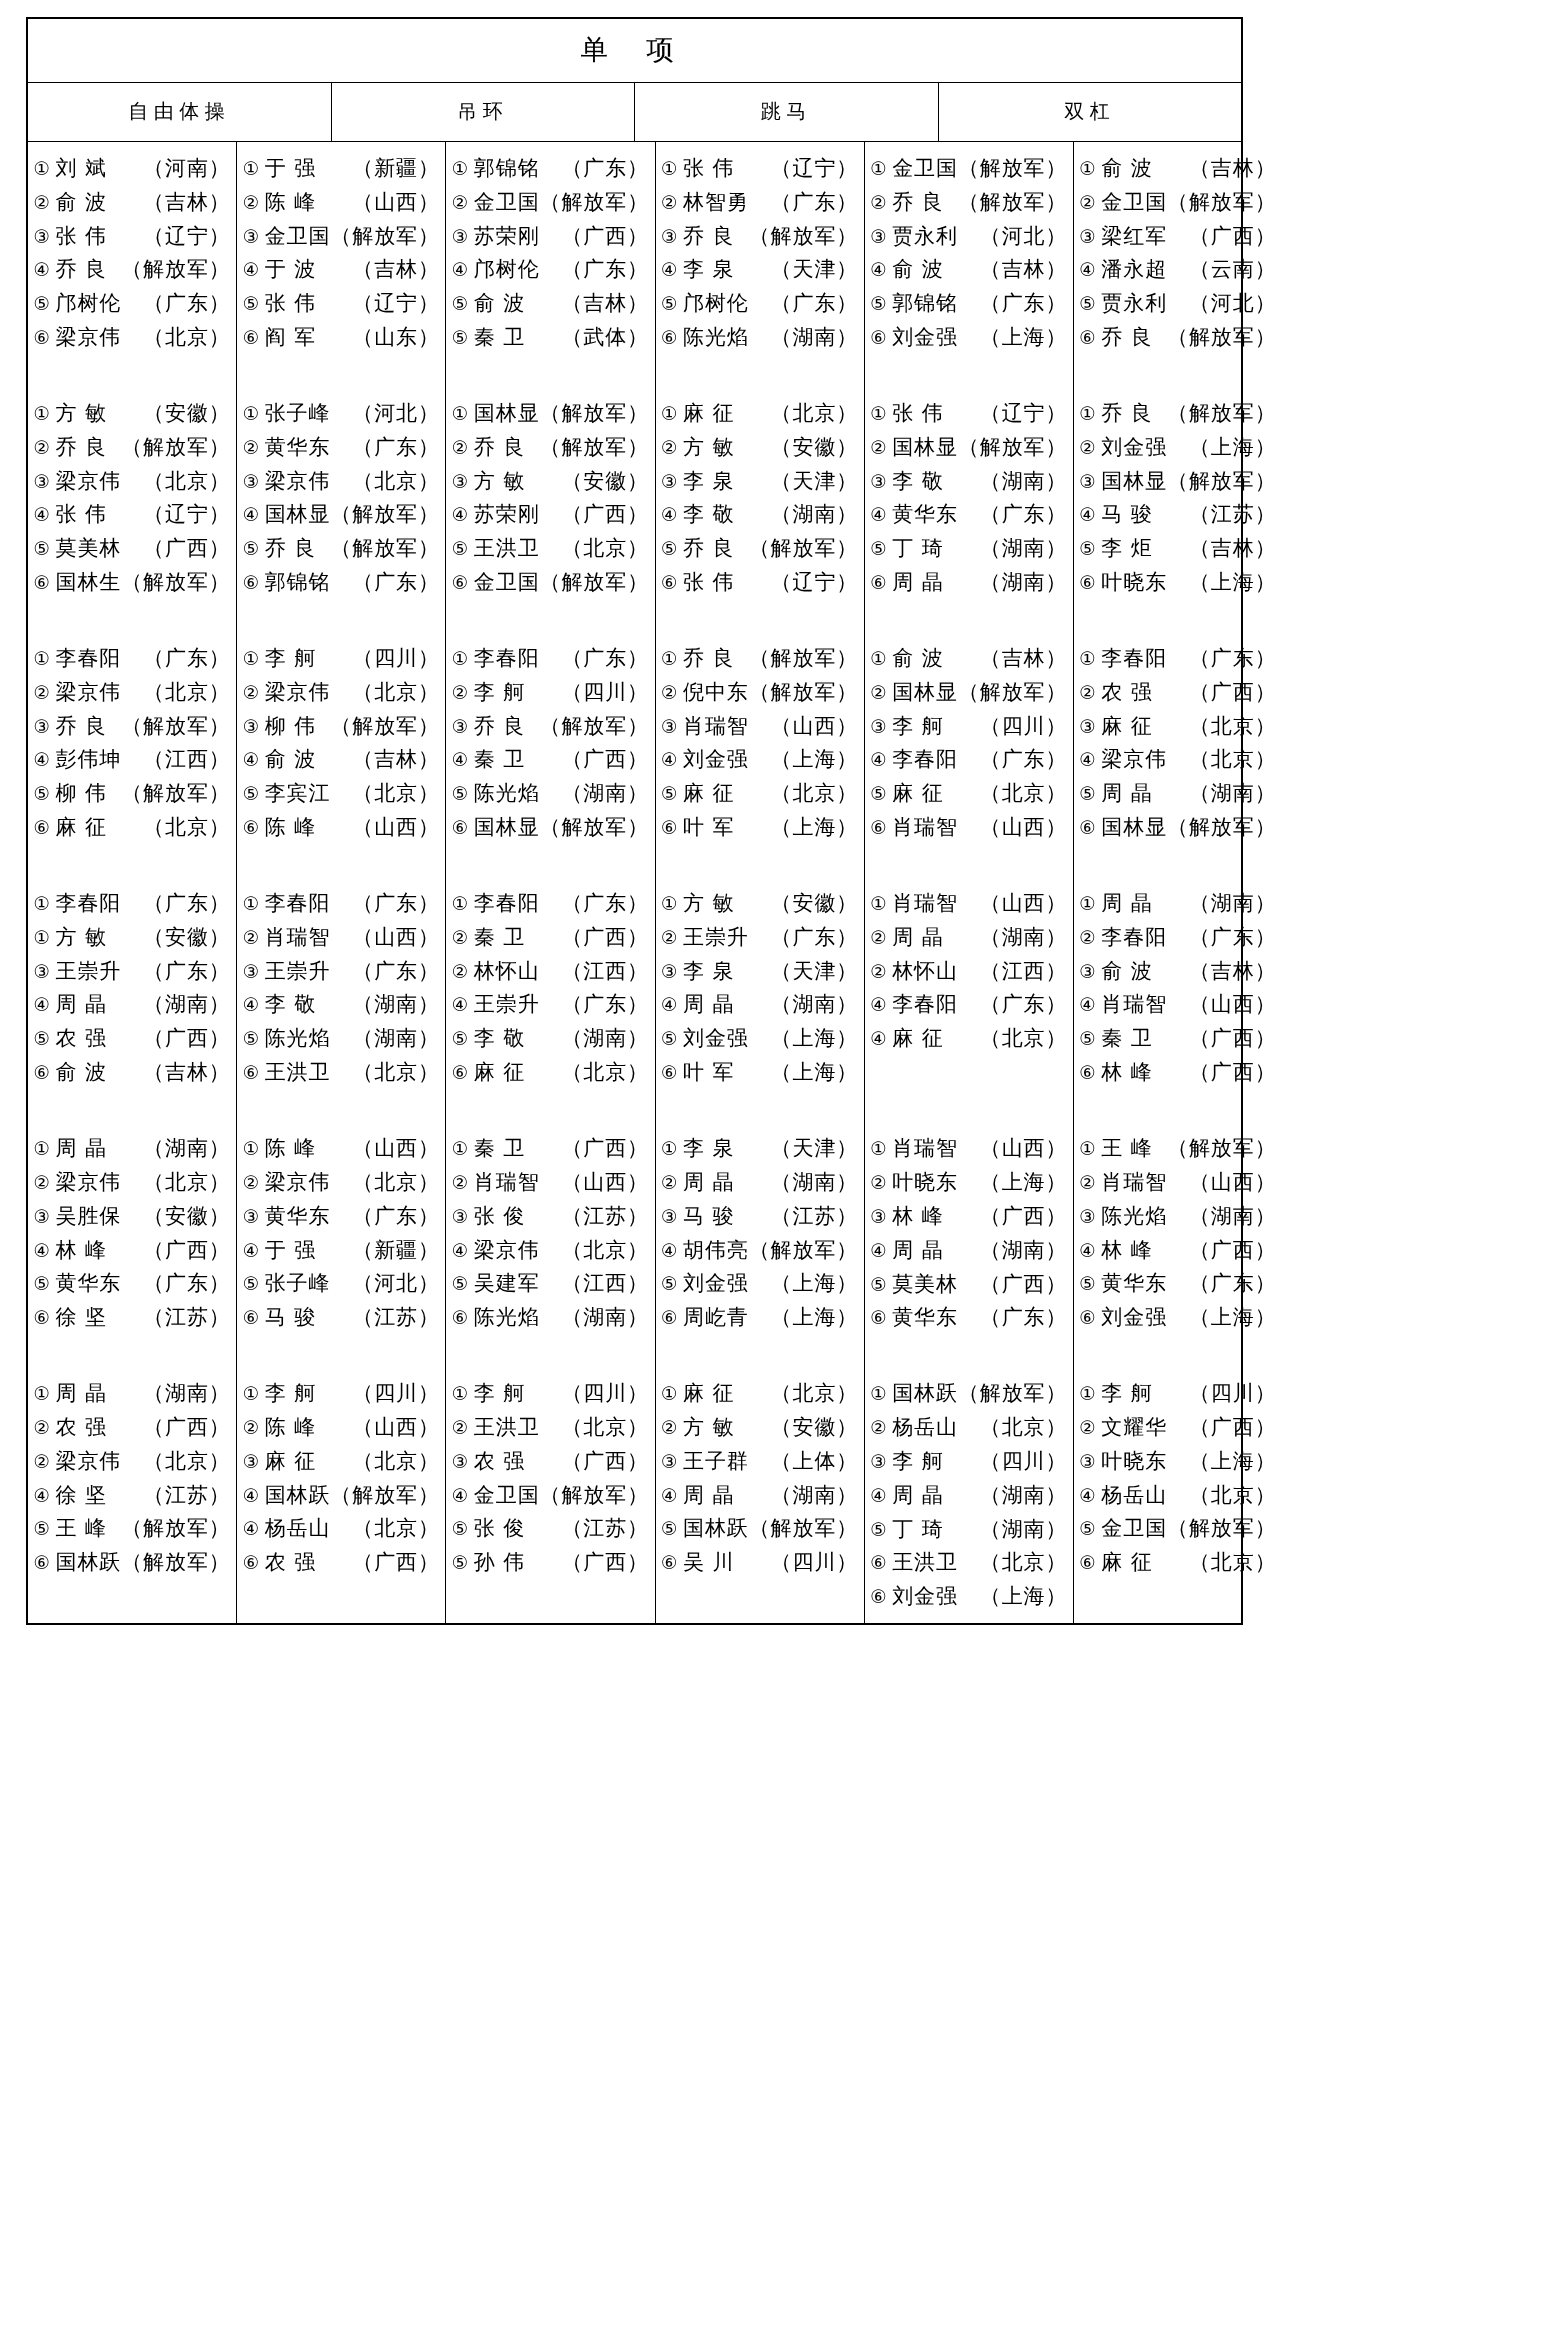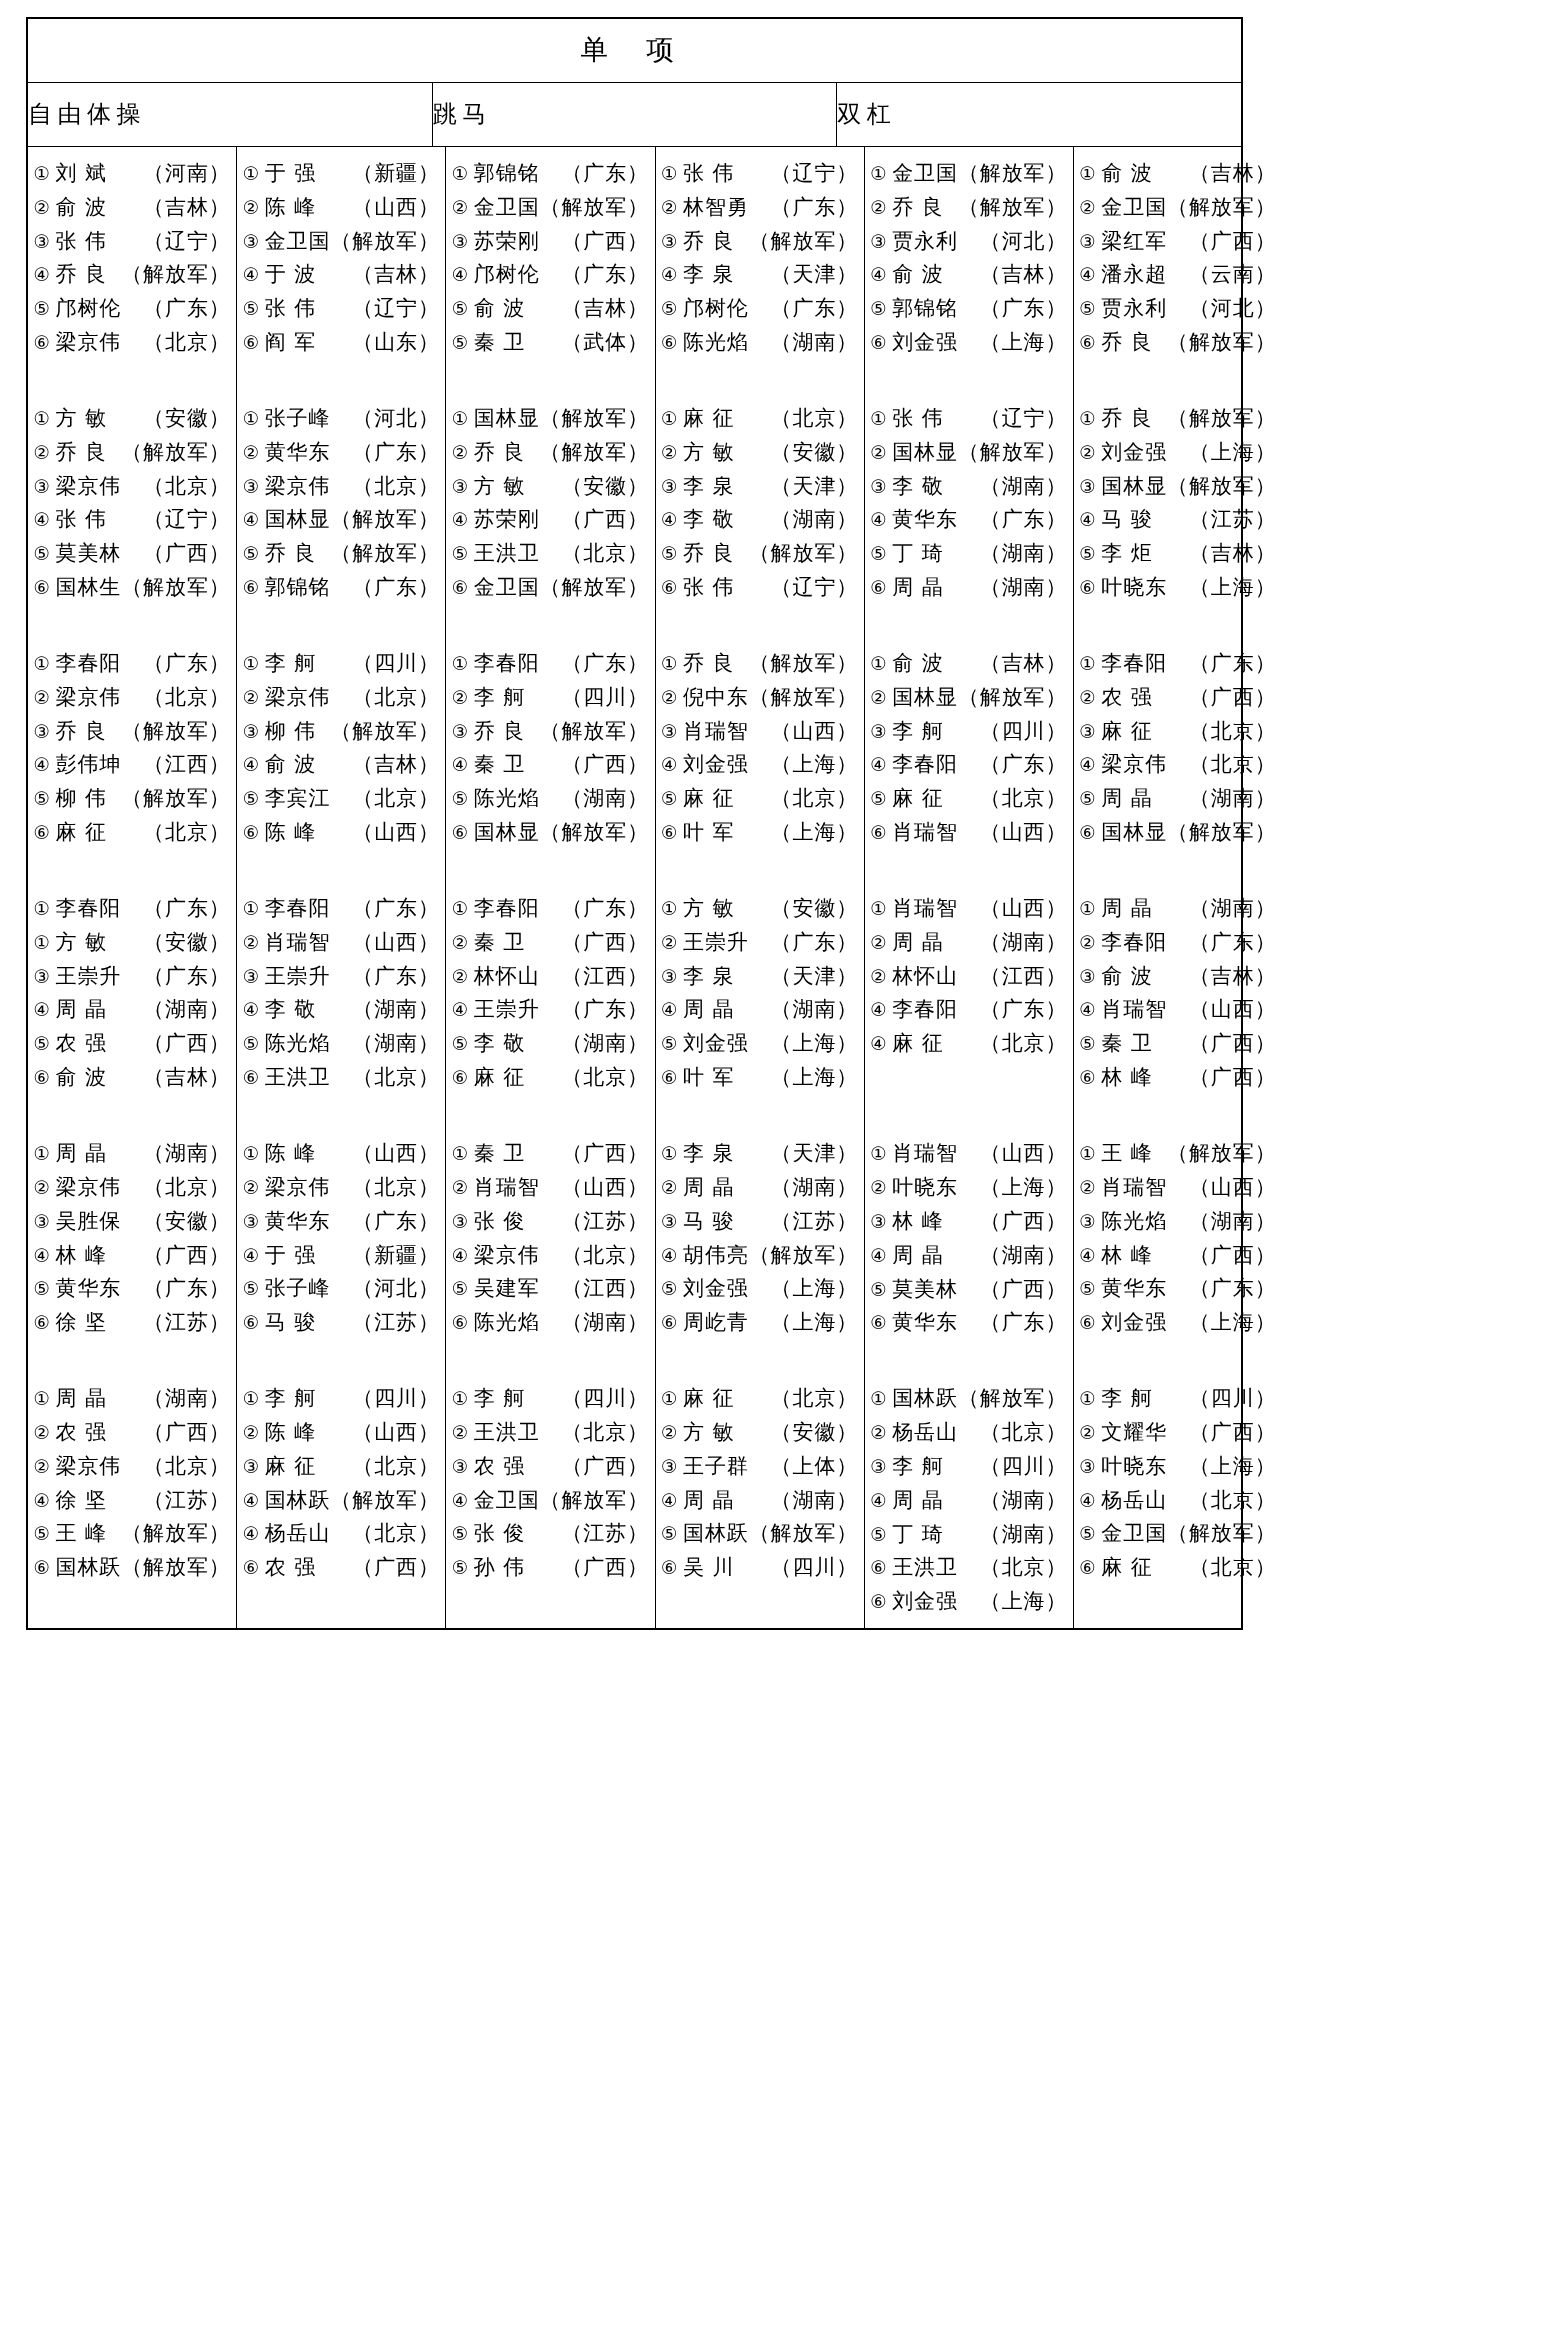--- a/index.html
+++ b/index.html
@@ -32,21 +32,22 @@
     font-size: 27.5px;
     letter-spacing: 14.7px;
     font-family: "DejaVu Serif", "Liberation Serif", serif;
   }
   .head-row {
     display: flex;
     border-bottom: 1.8px solid #000;
   }
   .head-cell {
     flex: 1 1 0;
-    font-size: 24px;
+    text-align: center;
+    font-size: 20px;
     padding: 14.7px 0 16.5px 0;
     font-family: "DejaVu Serif", "Liberation Serif", serif;
     letter-spacing: 5.5px;
     border-right: 1.8px solid #000;
     box-sizing: border-box;
   }
   .head-cell:last-child { border-right: none; }
 
   .body-row {
     display: flex;
@@ -100,20 +101,21 @@
 
 <div class="page">
   <div class="table-frame">
 
     <div class="title-row">
       <span class="title-text">单 项</span>
     </div>
 
     <div class="head-row">
       <div class="head-cell">自由体操</div>
+      <div class="head-cell">吊环</div>
       <div class="head-cell">跳马</div>
       <div class="head-cell">双杠</div>
     </div>
 
     <div class="body-row" id="body-row">
         <div class="col">
           <div class="group spacer-after">
             <div class="entry">
               <span class="rank">①</span>
               <span class="name">刘  斌</span>

